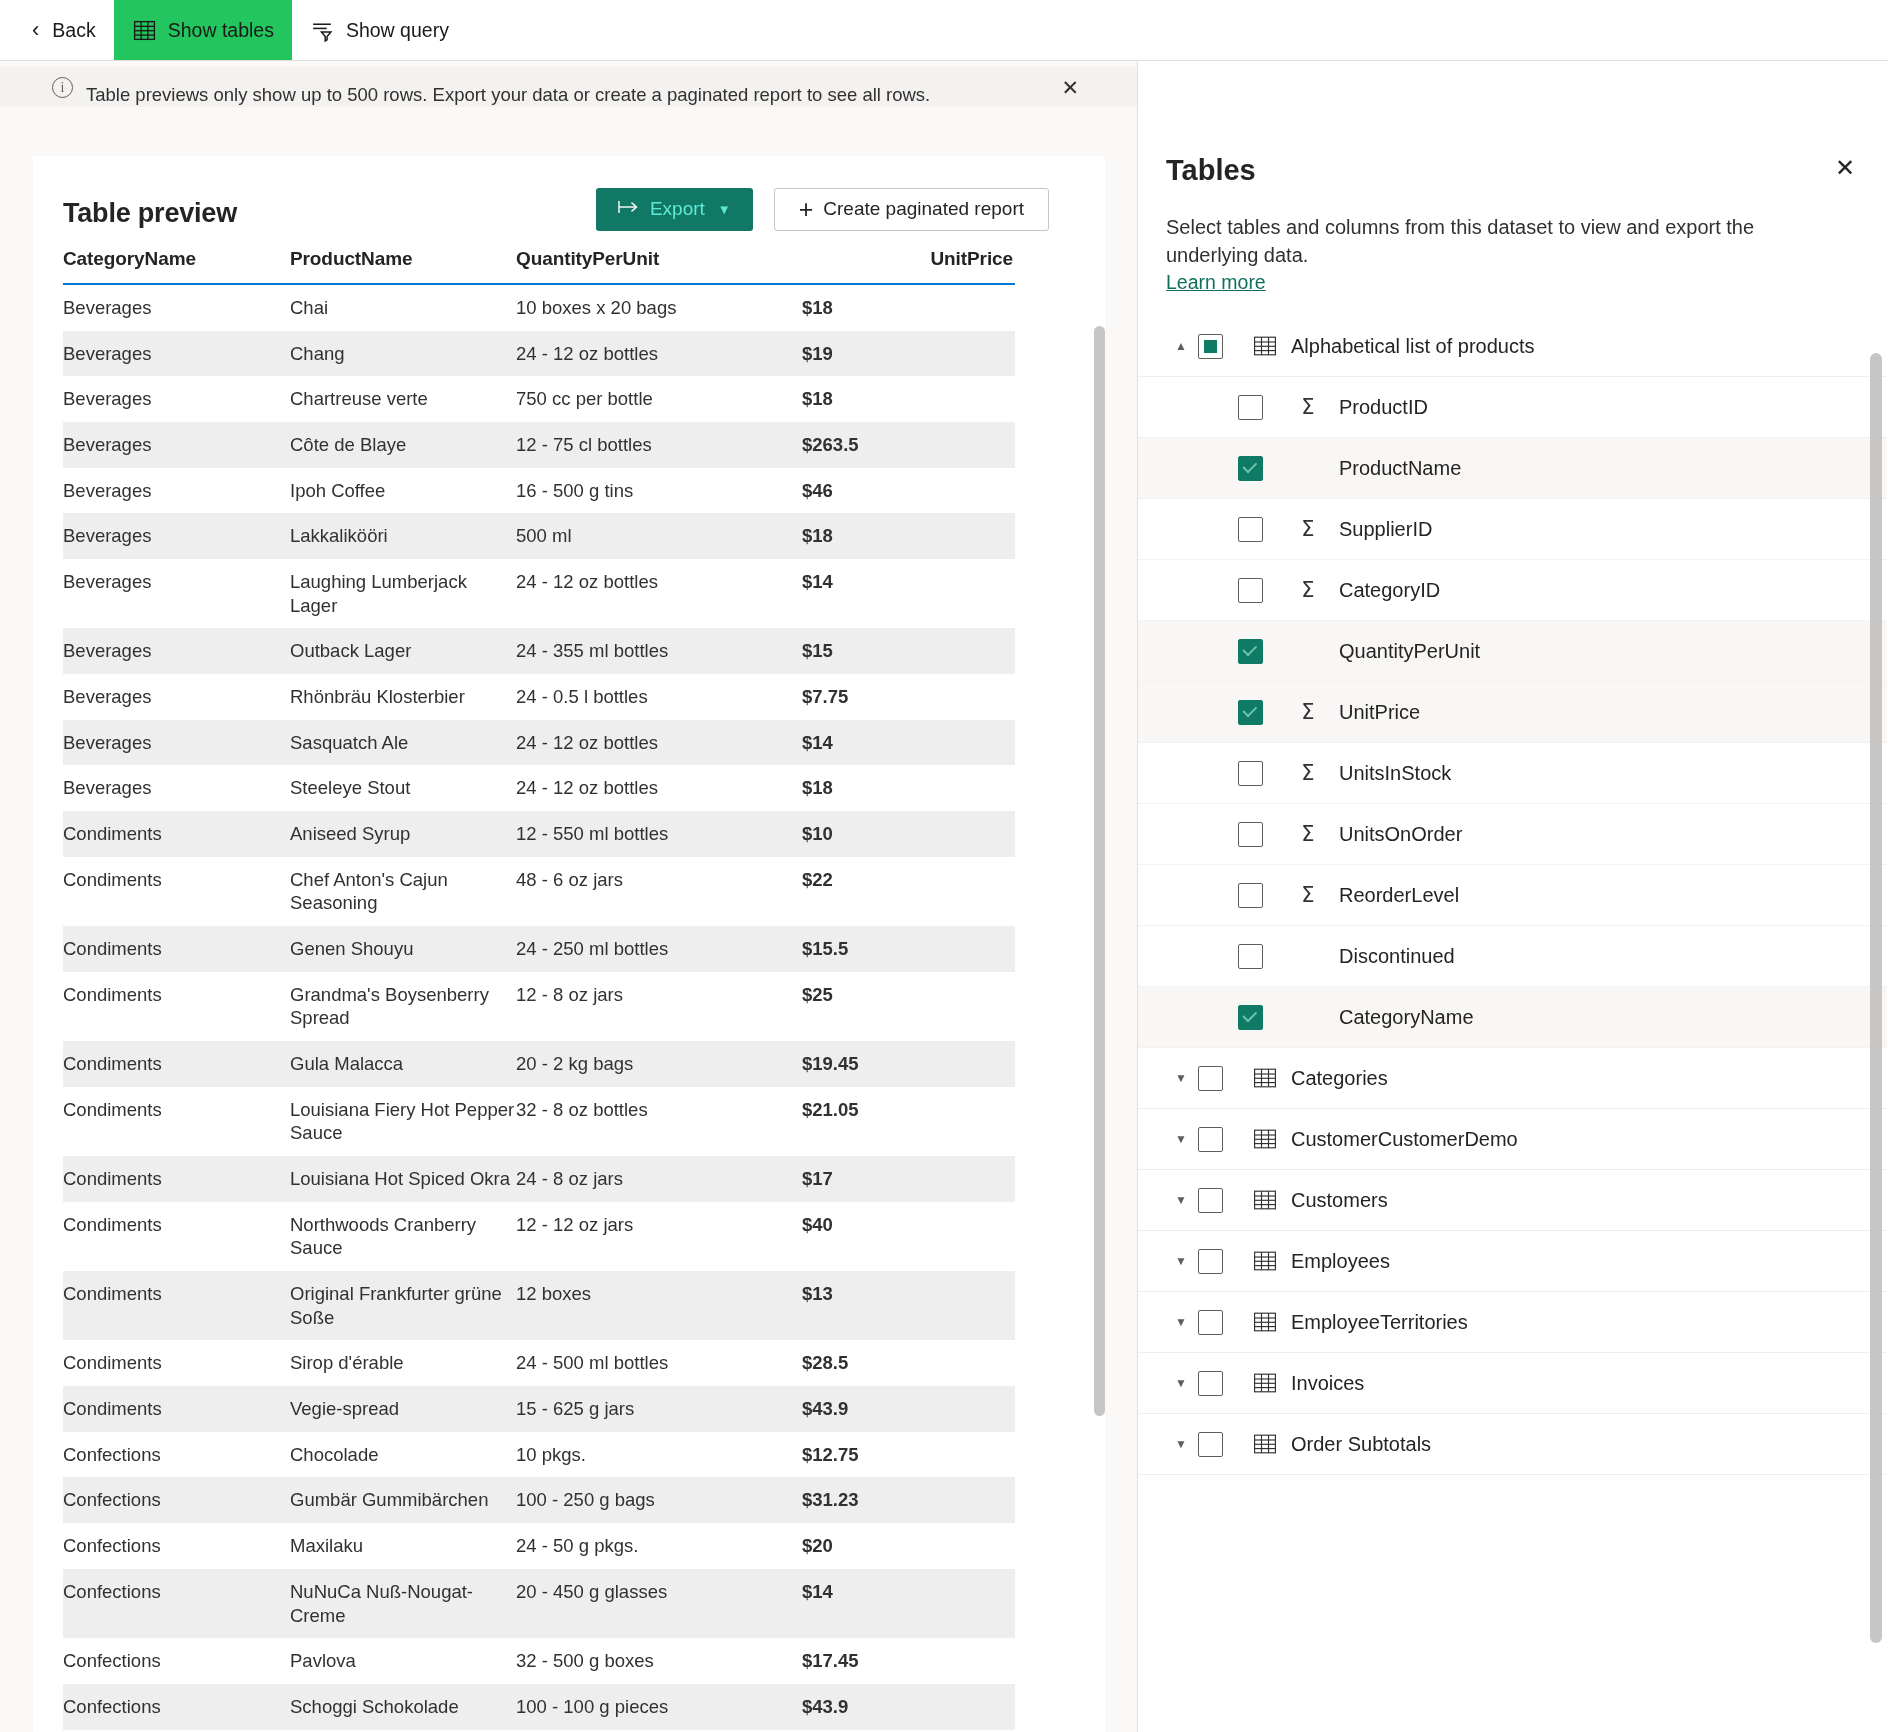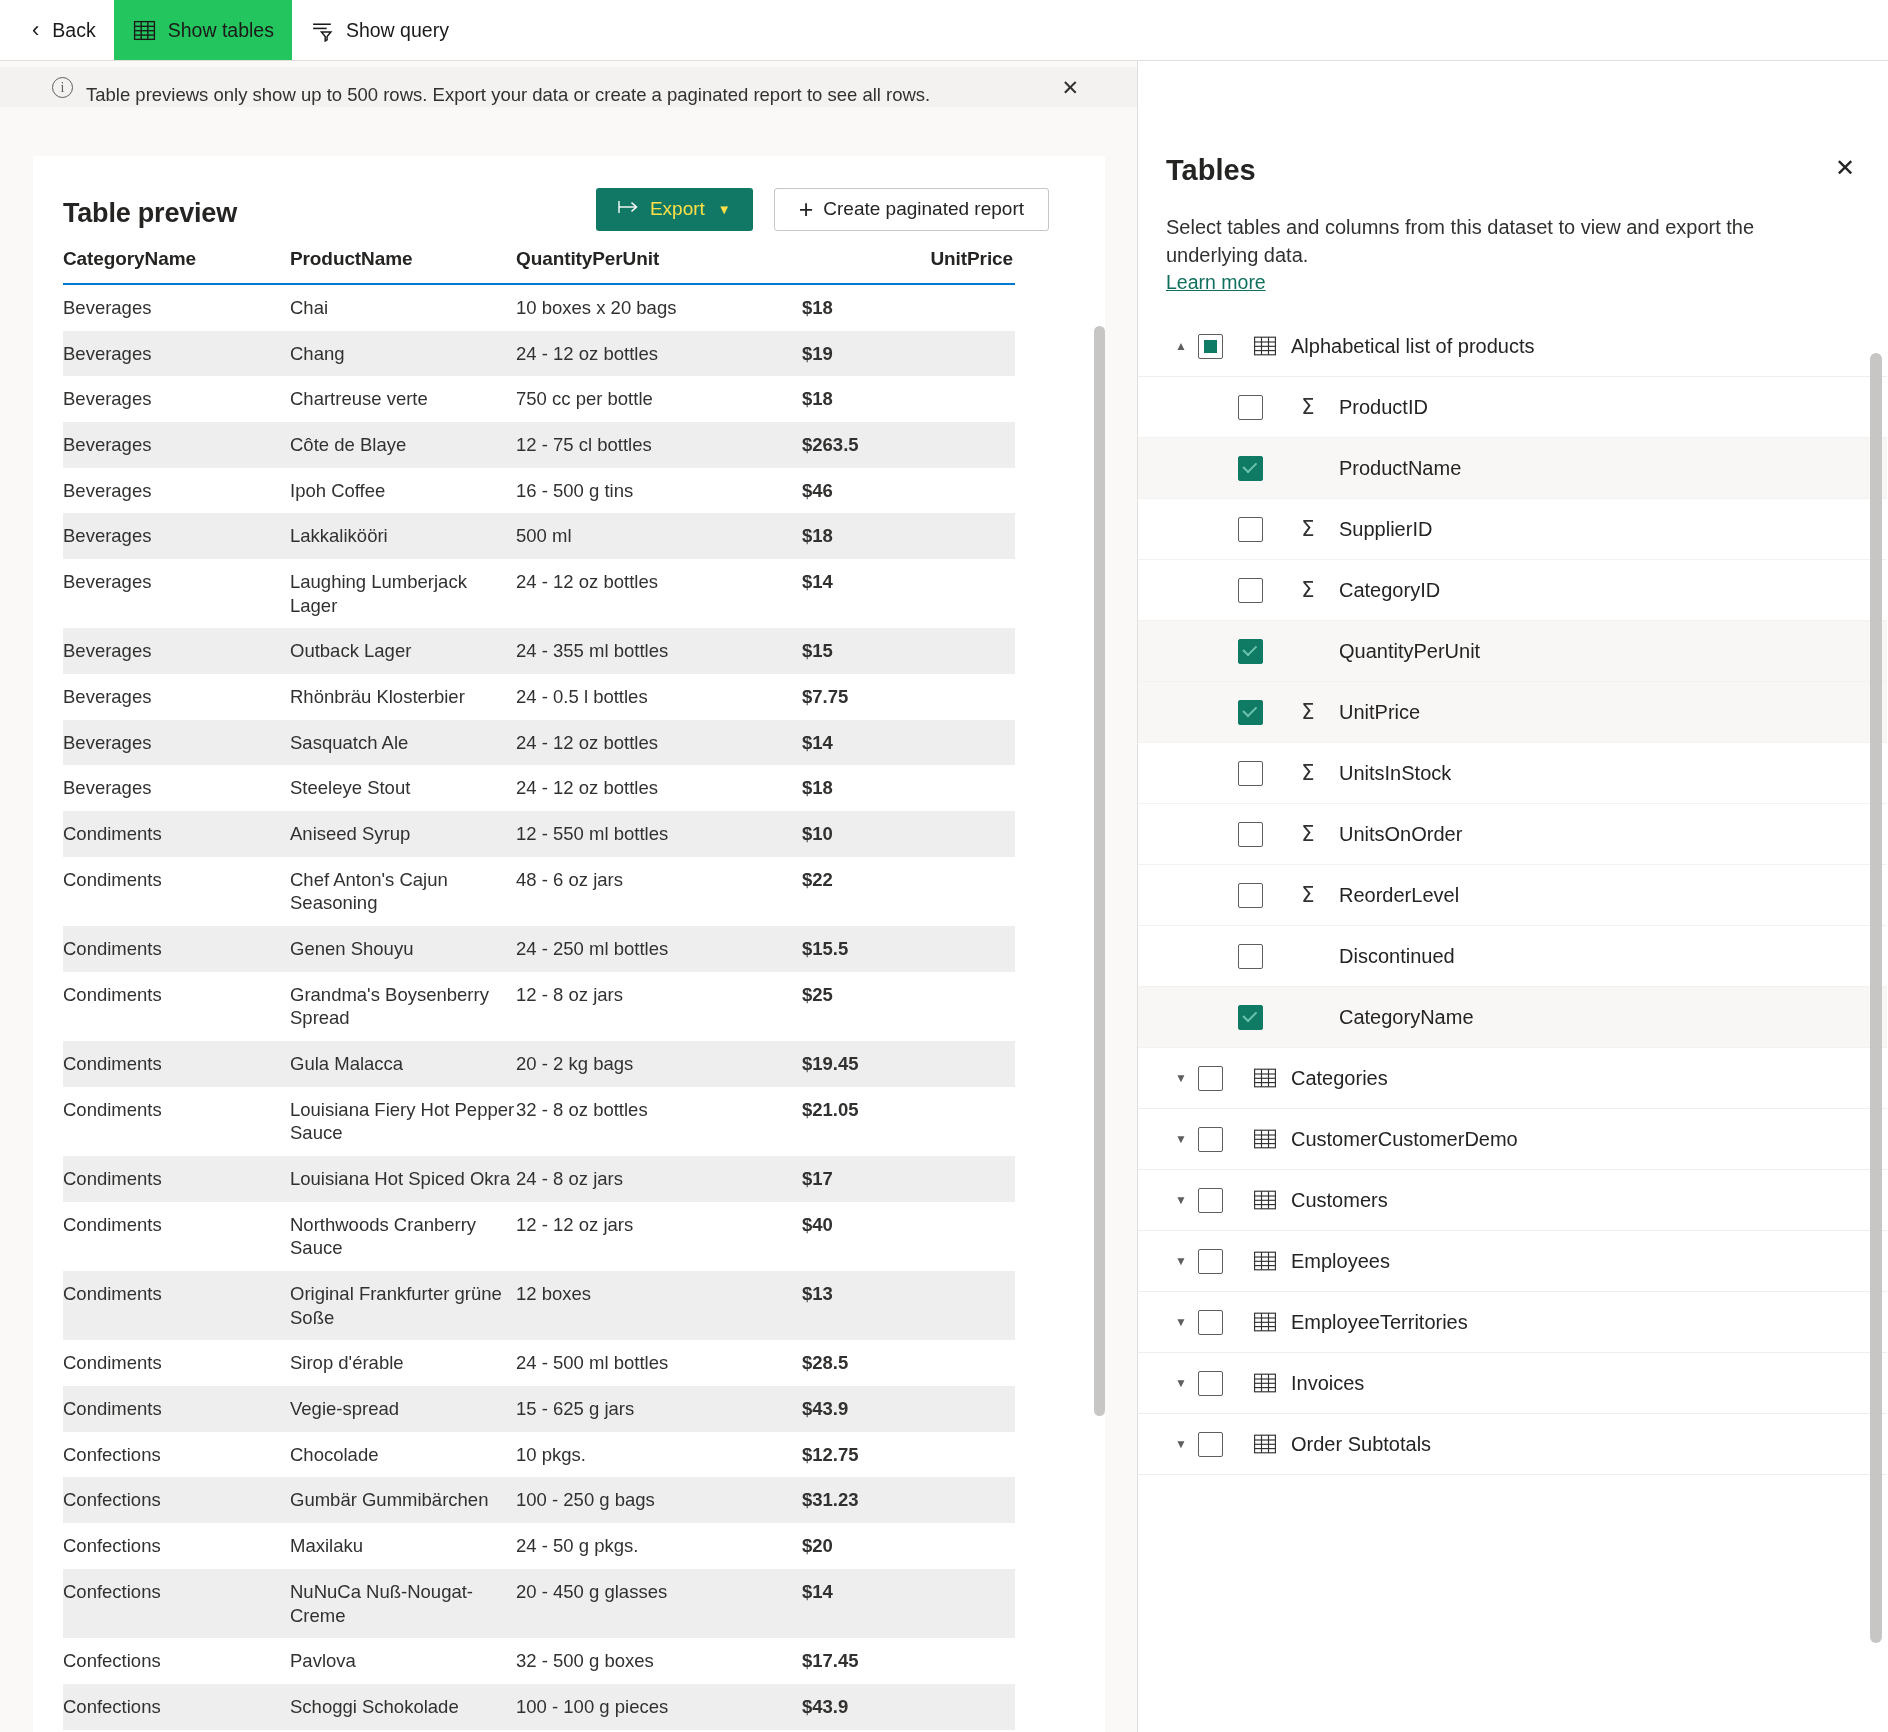--- a/index.html
+++ b/index.html
@@ -125,21 +125,21 @@
     gap: 10px;
     height: 43px;
     font-size: 19px;
     border-radius: 3px;
     cursor: pointer;
     user-select: none;
     white-space: nowrap;
   }
   .btn-primary {
     background: #117865;
-    color: #fde047;
+    color: #5eead4;
     padding: 0 22px;
     border: none;
     text-align: center;
   }
   .btn-secondary {
     background: #ffffff;
     color: #252423;
     border: 1px solid #c8c6c4;
     padding: 0 24px;
   }

